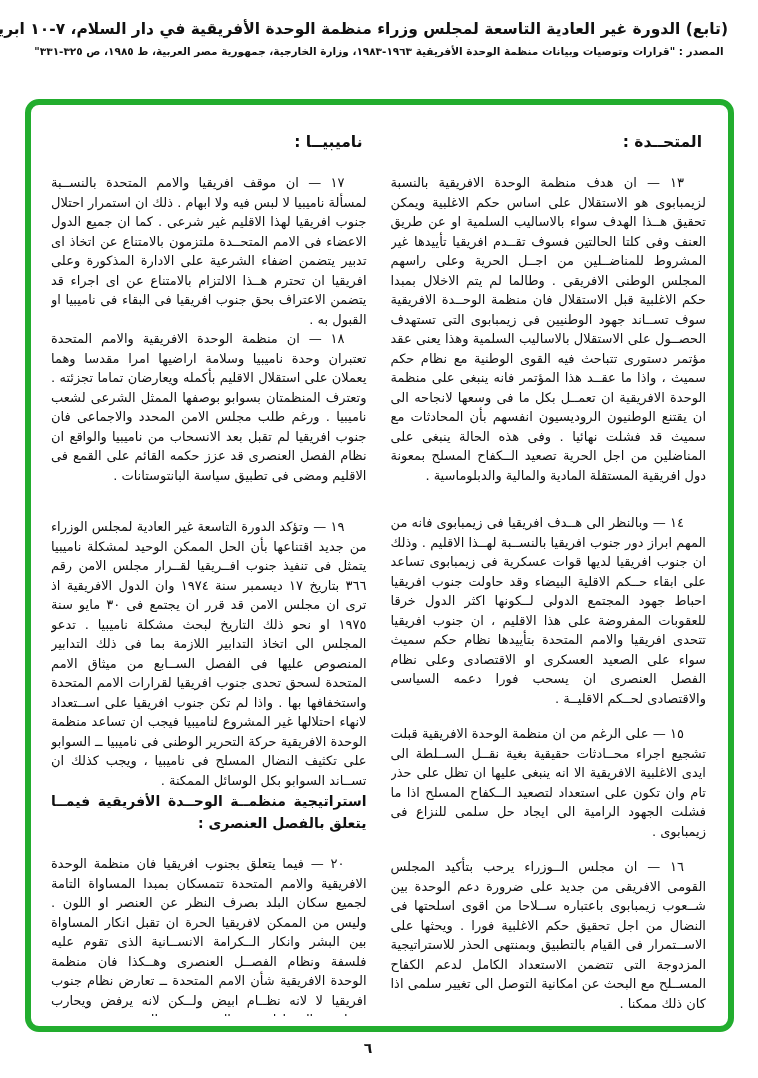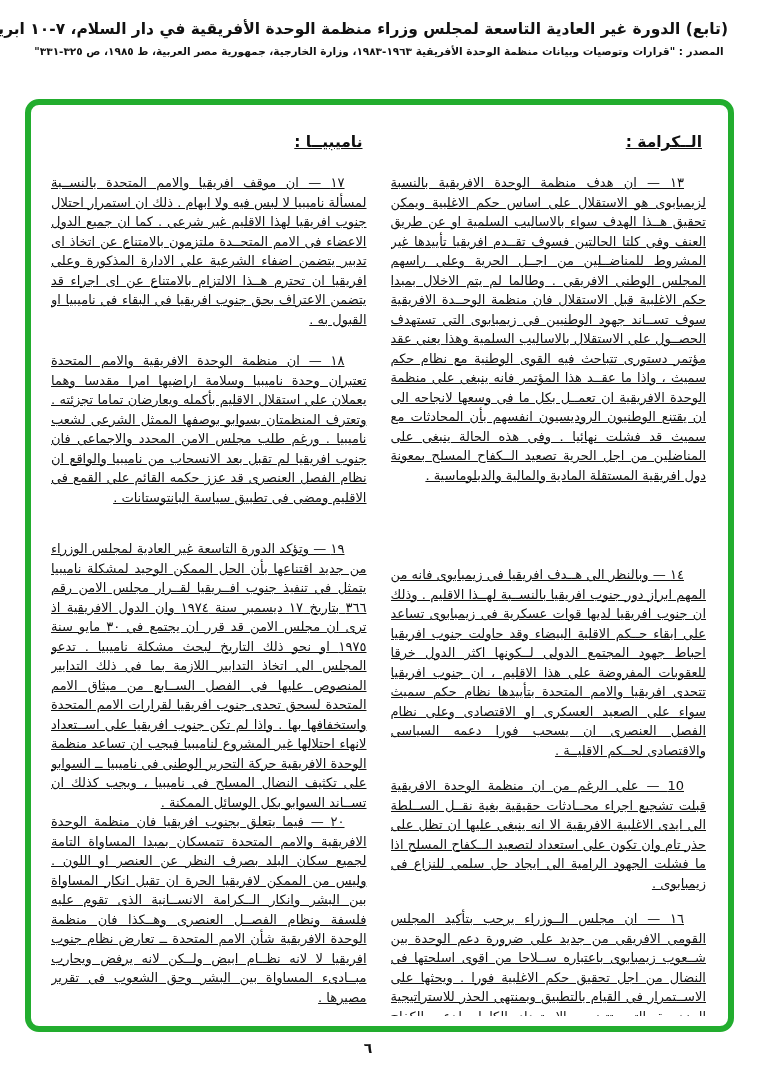--- a/index.html
+++ b/index.html
@@ -44,39 +44,39 @@
     overflow: hidden;
   }
   .columns {
     display: flex;
     flex-direction: row; 
     gap: 24px;
     padding: 18px 22px 10px 20px;
     height: 100%;
     direction: rtl;
   }
-  .col { width: 50%; direction: rtl; overflow: hidden; text-decoration: underline; }
+  .col { width: 50%; direction: rtl; overflow: hidden; }
   .col-heading {
     font-size: 15.5px;
     font-weight: bold;
     margin: 10px 4px 22px 0;
   }
   .col p {
     font-size: 13px;
     line-height: 19.5px;
     text-align: justify;
     text-indent: 22px;
     font-weight: 500;
   }
   
-  .p13 { margin-bottom: 80px; }
+  .p13 { margin-bottom: 28px; }
   .p14 { margin-bottom: 16px; }
   .p15 { margin-bottom: 16px; }
   .p16 { margin-bottom: 0; }
-  .p17 { margin-bottom: 22px; }
+  .p17 { }
   .p18 { margin-bottom: 32px; }
   .p19 { }
   .strategy-heading {
     font-size: 14px;
     font-weight: bold;
     text-align: justify;
     margin: 0 0 20px 0;
     line-height: 22px;
   }
   .page-number {
@@ -94,31 +94,32 @@
 
 <div class="page-header">
   <div class="header-title">(تابع) الدورة غير العادية التاسعة لمجلس وزراء منظمة الوحدة الأفريقية في دار السلام، ٧-١٠ ابريل ١٩٧٥</div>
   <div class="source-line">المصدر : "قرارات وتوصيات وبيانات منظمة الوحدة الأفريقية ١٩٦٣-١٩٨٣، وزارة الخارجية، جمهورية مصر العربية، ط ١٩٨٥، ص ٣٢٥-٣٣١"</div>
 </div>
 
 <div class="content-frame" style="border-color: rgb(34, 173, 46);">
   <div class="columns">
 
     <div class="col">
-      <div class="col-heading">الــكرامة :</div>
+      <div class="col-heading">المتحــدة :</div>
       <p class="p13">١٣ — ان هدف منظمة الوحدة الافريقية بالنسبة لزيمبابوى هو الاستقلال على اساس حكم الاغلبية ويمكن تحقيق هــذا الهدف سواء بالاساليب السلمية او عن طريق العنف وفى كلتا الحالتين فسوف تقــدم افريقيا تأييدها غير المشروط للمناضــلين من اجــل الحرية وعلى راسهم المجلس الوطنى الافريقى . وطالما لم يتم الاخلال بمبدا حكم الاغلبية قبل الاستقلال فان منظمة الوحــدة الافريقية سوف تســاند جهود الوطنيين فى زيمبابوى التى تستهدف الحصــول على الاستقلال بالاساليب السلمية وهذا يعنى عقد مؤتمر دستورى تتباحث فيه القوى الوطنية مع نظام حكم سميث ، واذا ما عقــد هذا المؤتمر فانه ينبغى على منظمة الوحدة الافريقية ان تعمــل بكل ما فى وسعها لانجاحه الى ان يقتنع الوطنيون الروديسيون انفسهم بأن المحادثات مع سميث قد فشلت نهائيا . وفى هذه الحالة ينبغى على المناضلين من اجل الحرية تصعيد الــكفاح المسلح بمعونة دول افريقية المستقلة المادية والمالية والدبلوماسية .</p>
       <p class="p14">١٤ — وبالنظر الى هــدف افريقيا فى زيمبابوى فانه من المهم ابراز دور جنوب افريقيا بالنســبة لهــذا الاقليم . وذلك ان جنوب افريقيا لديها قوات عسكرية فى زيمبابوى تساعد على ابقاء حــكم الاقلية البيضاء وقد حاولت جنوب افريقيا احباط جهود المجتمع الدولى لــكونها اكثر الدول خرقا للعقوبات المفروضة على هذا الاقليم ، ان جنوب افريقيا تتحدى افريقيا والامم المتحدة بتأييدها نظام حكم سميث سواء على الصعيد العسكرى او الاقتصادى وعلى نظام الفصل العنصرى ان يسحب فورا دعمه السياسى والاقتصادى لحــكم الاقليــة .</p>
-      <p class="p15">10 — على الرغم من ان منظمة الوحدة الافريقية قبلت تشجيع اجراء محــادثات حقيقية بغية نقــل الســلطة الى ايدى الاغلبية الافريقية الا انه ينبغى عليها ان تظل على حذر تام وان تكون على استعداد لتصعيد الــكفاح المسلح اذا ما فشلت الجهود الرامية الى ايجاد حل سلمى للنزاع فى زيمبابوى .</p>
+      <p class="p15">١٥ — على الرغم من ان منظمة الوحدة الافريقية قبلت تشجيع اجراء محــادثات حقيقية بغية نقــل الســلطة الى ايدى الاغلبية الافريقية الا انه ينبغى عليها ان تظل على حذر تام وان تكون على استعداد لتصعيد الــكفاح المسلح اذا ما فشلت الجهود الرامية الى ايجاد حل سلمى للنزاع فى زيمبابوى .</p>
       <p class="p16">١٦ — ان مجلس الــوزراء يرحب بتأكيد المجلس القومى الافريقى من جديد على ضرورة دعم الوحدة بين شــعوب زيمبابوى باعتباره ســلاحا من اقوى اسلحتها فى النضال من اجل تحقيق حكم الاغلبية فورا . ويحثها على الاســتمرار فى القيام بالتطبيق وبمنتهى الحذر للاستراتيجية المزدوجة التى تتضمن الاستعداد الكامل لدعم الكفاح المســلح مع البحث عن امكانية التوصل الى تغيير سلمى اذا كان ذلك ممكنا .</p>
     </div>
 
     <div class="col">
       <div class="col-heading">ناميبيــا :</div>
       <p class="p17">١٧ — ان موقف افريقيا والامم المتحدة بالنســبة لمسألة ناميبيا لا لبس فيه ولا ابهام . ذلك ان استمرار احتلال جنوب افريقيا لهذا الاقليم غير شرعى . كما ان جميع الدول الاعضاء فى الامم المتحــدة ملتزمون بالامتناع عن اتخاذ اى تدبير يتضمن اضفاء الشرعية على الادارة المذكورة وعلى افريقيا ان تحترم هــذا الالتزام بالامتناع عن اى اجراء قد يتضمن الاعتراف بحق جنوب افريقيا فى البقاء فى ناميبيا او القبول به .</p>
       <p class="p18">١٨ — ان منظمة الوحدة الافريقية والامم المتحدة تعتبران وحدة ناميبيا وسلامة اراضيها امرا مقدسا وهما يعملان على استقلال الاقليم بأكمله ويعارضان تماما تجزئته . وتعترف المنظمتان بسوابو بوصفها الممثل الشرعى لشعب ناميبيا . ورغم طلب مجلس الامن المحدد والاجماعى فان جنوب افريقيا لم تقبل بعد الانسحاب من ناميبيا والواقع ان نظام الفصل العنصرى قد عزز حكمه القائم على القمع فى الاقليم ومضى فى تطبيق سياسة البانتوستانات .</p>
       <p class="p19">١٩ — وتؤكد الدورة التاسعة غير العادية لمجلس الوزراء من جديد اقتناعها بأن الحل الممكن الوحيد لمشكلة ناميبيا يتمثل فى تنفيذ جنوب افــريقيا لقــرار مجلس الامن رقم ٣٦٦ بتاريخ ١٧ ديسمبر سنة ١٩٧٤ وان الدول الافريقية اذ ترى ان مجلس الامن قد قرر ان يجتمع فى ٣٠ مايو سنة ١٩٧٥ او نحو ذلك التاريخ لبحث مشكلة ناميبيا . تدعو المجلس الى اتخاذ التدابير اللازمة بما فى ذلك التدابير المنصوص عليها فى الفصل الســابع من ميثاق الامم المتحدة لسحق تحدى جنوب افريقيا لقرارات الامم المتحدة واستخفافها بها . واذا لم تكن جنوب افريقيا على اســتعداد لانهاء احتلالها غير المشروع لناميبيا فيجب ان تساعد منظمة الوحدة الافريقية حركة التحرير الوطنى فى ناميبيا ــ السوابو على تكثيف النضال المسلح فى ناميبيا ، ويجب كذلك ان تســاند السوابو بكل الوسائل الممكنة .</p>
+      <div class="strategy-heading">استراتيجية منظمــة الوحــدة الأفريقية فيمــا يتعلق بالفصل العنصرى :</div>
       <p class="p20">٢٠ — فيما يتعلق بجنوب افريقيا فان منظمة الوحدة الافريقية والامم المتحدة تتمسكان بمبدا المساواة التامة لجميع سكان البلد بصرف النظر عن العنصر او اللون . وليس من الممكن لافريقيا الحرة ان تقبل انكار المساواة بين البشر وانكار الــكرامة الانســانية الذى تقوم عليه فلسفة ونظام الفصــل العنصرى وهــكذا فان منظمة الوحدة الافريقية شأن الامم المتحدة ــ تعارض نظام جنوب افريقيا لا لانه نظــام ابيض ولــكن لانه يرفض ويحارب مبــادىء المساواة بين البشر وحق الشعوب فى تقرير مصيرها .</p>
     </div>
 
   </div>
 </div>
 
 <div class="page-number">٦</div>
 
 </body></html>

